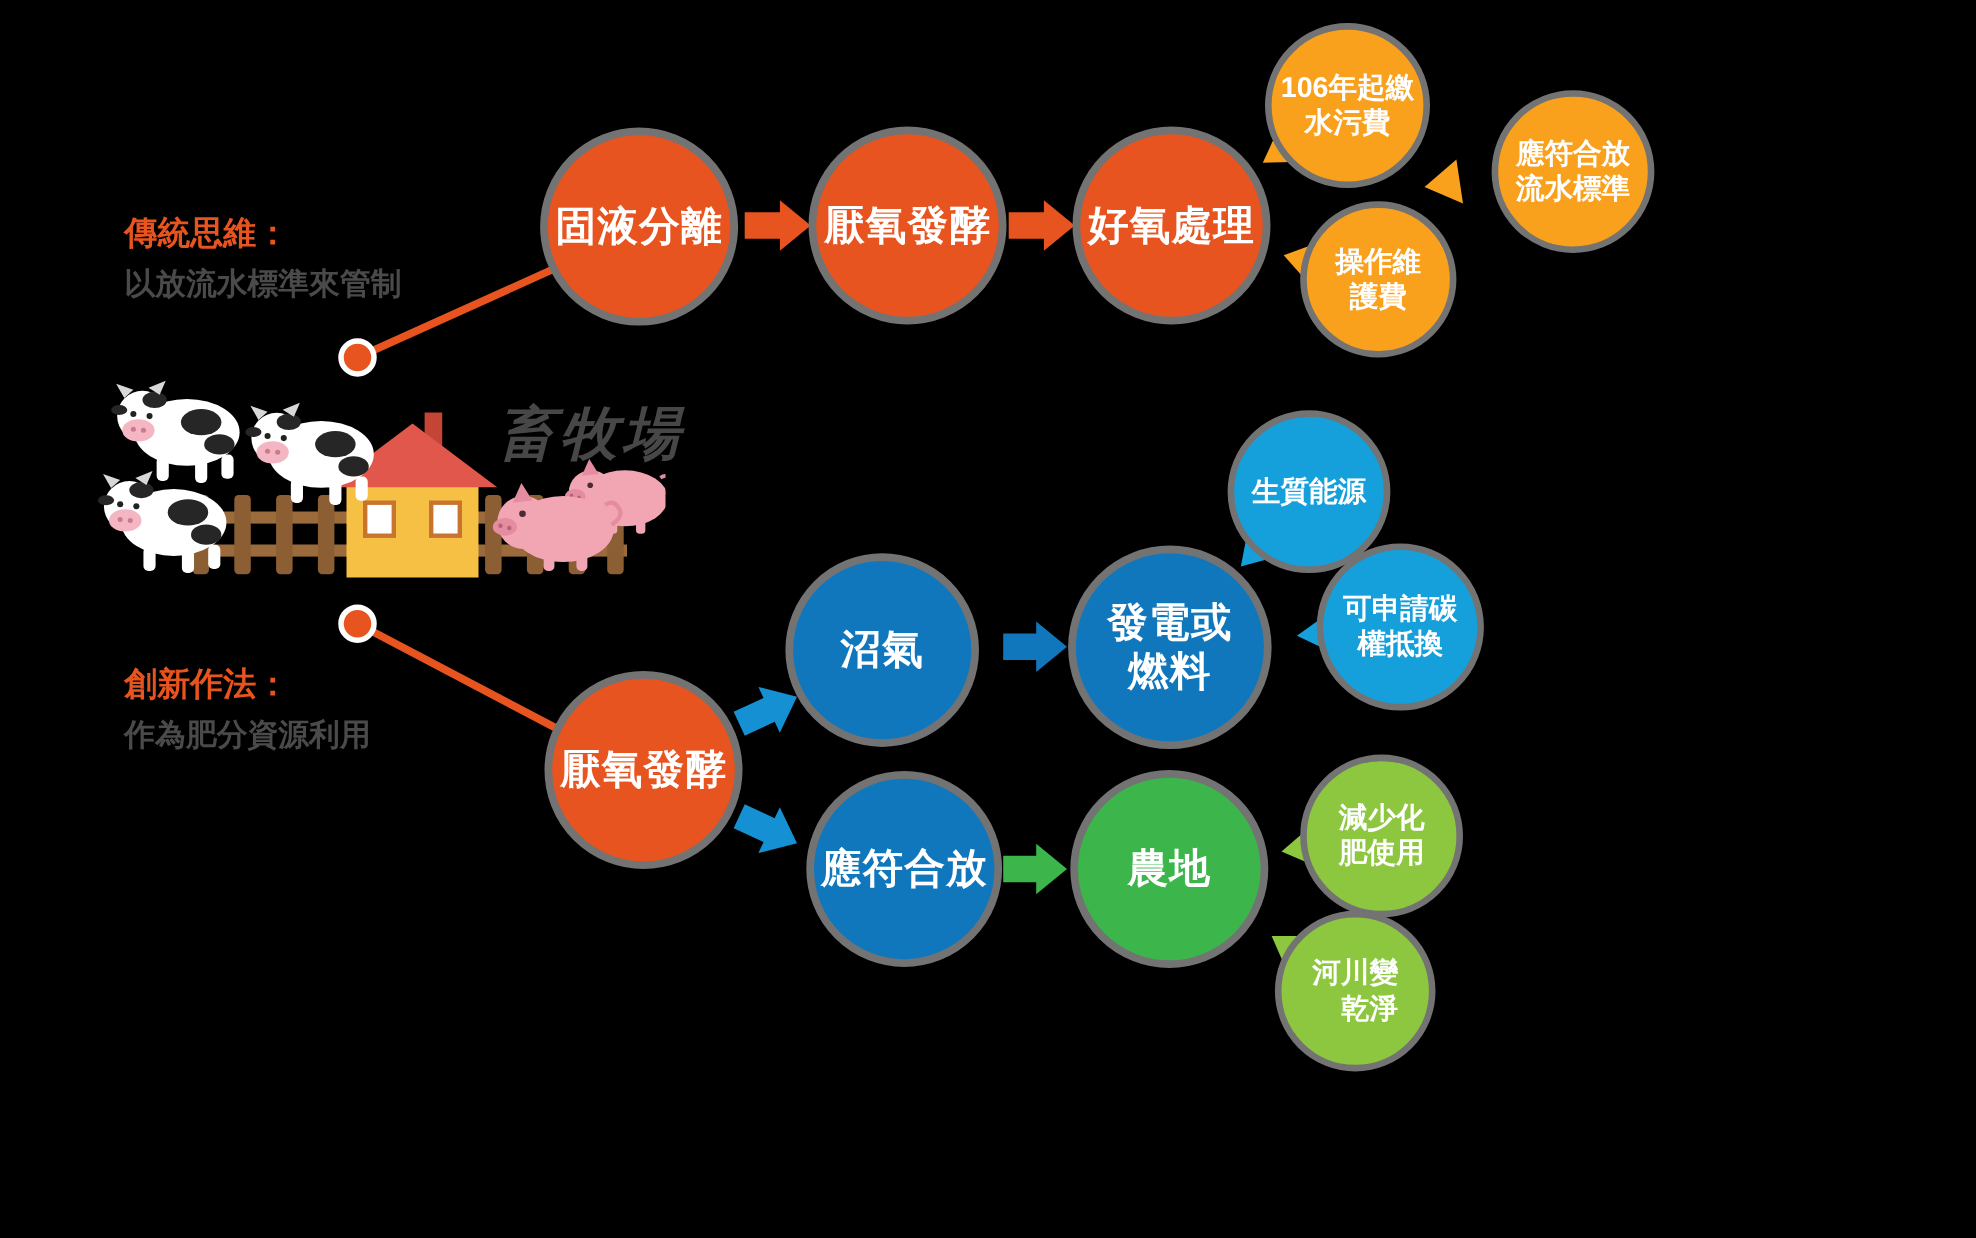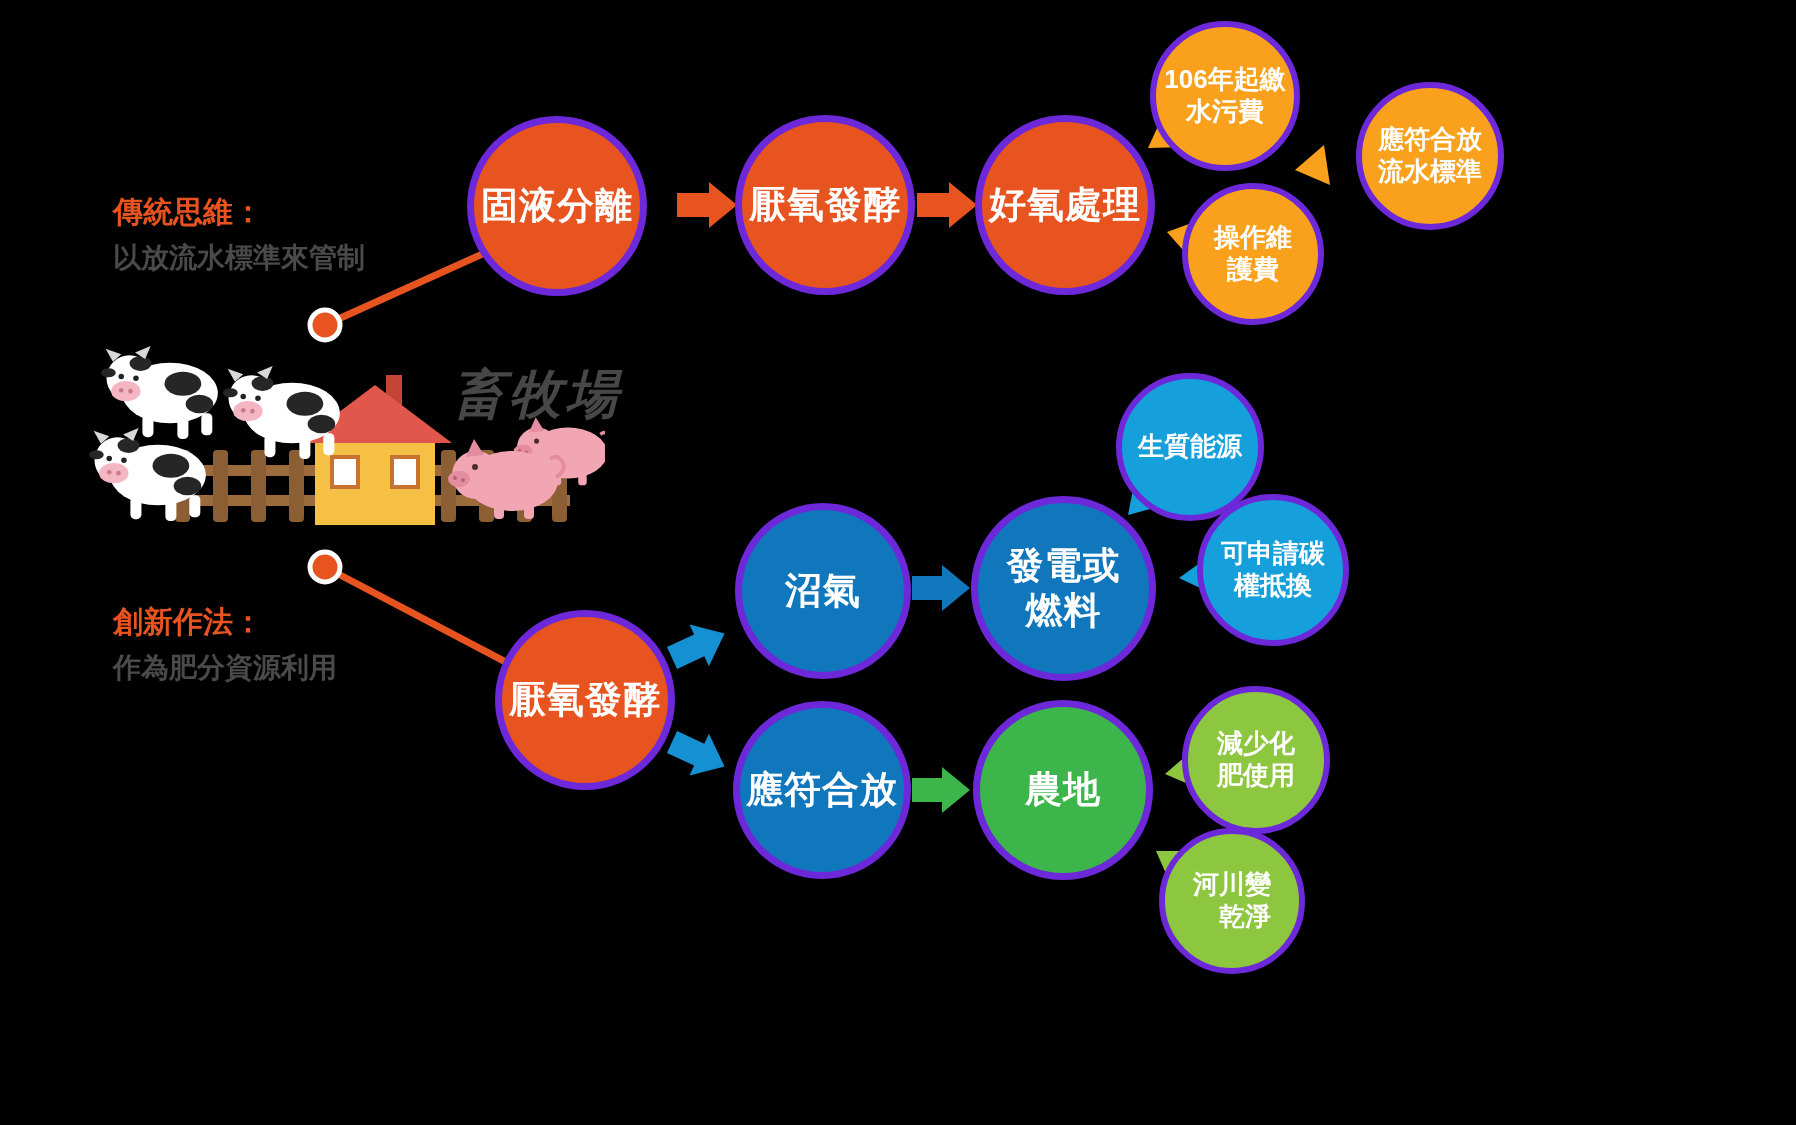--- a/index.html
+++ b/index.html
@@ -5,21 +5,21 @@
   html,body{margin:0;padding:0;background:#000;}
   .canvas{
     position:relative;width:1796px;height:1125px;background:#000;overflow:hidden;
     font-family:"Liberation Sans","DejaVu Sans",sans-serif;
   }
   .overlay,.farm{position:absolute;left:0;top:0;}
   .overlay{z-index:1;}
   .farm{z-index:1;}
   .circle{
     position:absolute;z-index:2;border-radius:50%;box-sizing:border-box;
-    border:7px solid #6d28d9;display:flex;align-items:center;justify-content:center;
+    border:7px solid #737373;display:flex;align-items:center;justify-content:center;
     text-align:center;color:#fff;font-weight:bold;white-space:pre-line;
   }
   .main{font-size:37px;letter-spacing:1px;line-height:1.2;}
   .bubble{border-width:6px;font-size:26px;line-height:1.22;}
   .orange{background:#E8541F;}
   .orange-light{background:#F9A11C;}
   .blue{background:#1077BD;}
   .blue-light{background:#16A0DB;}
   .green{background:#3CB54B;}
   .green-light{background:#8DC63F;}
@@ -140,33 +140,33 @@
     <div class="label-title">傳統思維：</div>
     <div class="label-sub">以放流水標準來管制</div>
   </div>
   <div class="label-block" style="left:113px;top:602px;">
     <div class="label-title">創新作法：</div>
     <div class="label-sub">作為肥分資源利用</div>
   </div>
 
   <div class="farm-title" style="left:452px;top:360px;font-style:italic;">畜牧場</div>
 
-  <div class="circle main orange" style="left:467px;top:116px;width:180px;height:180px;">固液分離</div>
+  <div class="circle main orange" style="left:491px;top:116px;width:180px;height:180px;">固液分離</div>
   <div class="circle main orange" style="left:735px;top:115px;width:180px;height:180px;">厭氧發酵</div>
   <div class="circle main orange" style="left:975px;top:115px;width:180px;height:180px;">好氧處理</div>
 
   <div class="circle bubble orange-light" style="left:1150px;top:21px;width:150px;height:150px;">106年起繳
 水污費</div>
   <div class="circle bubble orange-light" style="left:1356px;top:82px;width:148px;height:148px;">應符合放
 流水標準</div>
   <div class="circle bubble orange-light" style="left:1182px;top:183px;width:142px;height:142px;">操作維
 護費</div>
 
   <div class="circle main orange" style="left:495px;top:610px;width:180px;height:180px;">厭氧發酵</div>
-  <div class="circle main blue" style="left:735px;top:503px;width:176px;height:176px;">沼氣</div>
+  <div class="circle main blue" style="left:714px;top:503px;width:176px;height:176px;">沼氣</div>
   <div class="circle main blue" style="left:971px;top:496px;width:185px;height:185px;">發電或
 燃料</div>
   <div class="circle main blue" style="left:733px;top:701px;width:178px;height:178px;">應符合放</div>
   <div class="circle main green" style="left:973px;top:700px;width:180px;height:180px;">農地</div>
 
   <div class="circle bubble blue-light" style="left:1116px;top:373px;width:148px;height:148px;">生質能源</div>
   <div class="circle bubble blue-light" style="left:1197px;top:494px;width:152px;height:152px;">可申請碳
 權抵換</div>
   <div class="circle bubble green-light" style="left:1182px;top:686px;width:148px;height:148px;">減少化
 肥使用</div>

